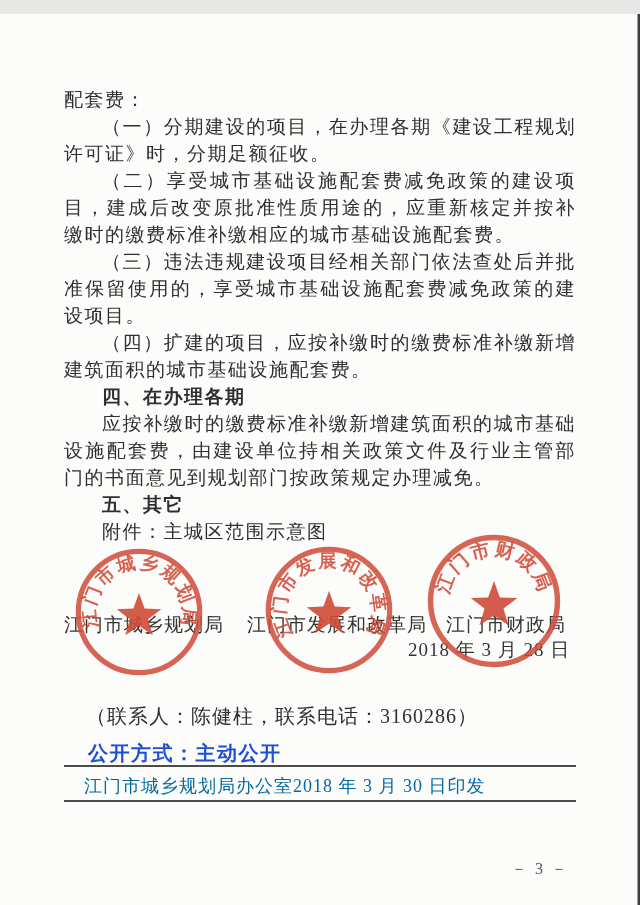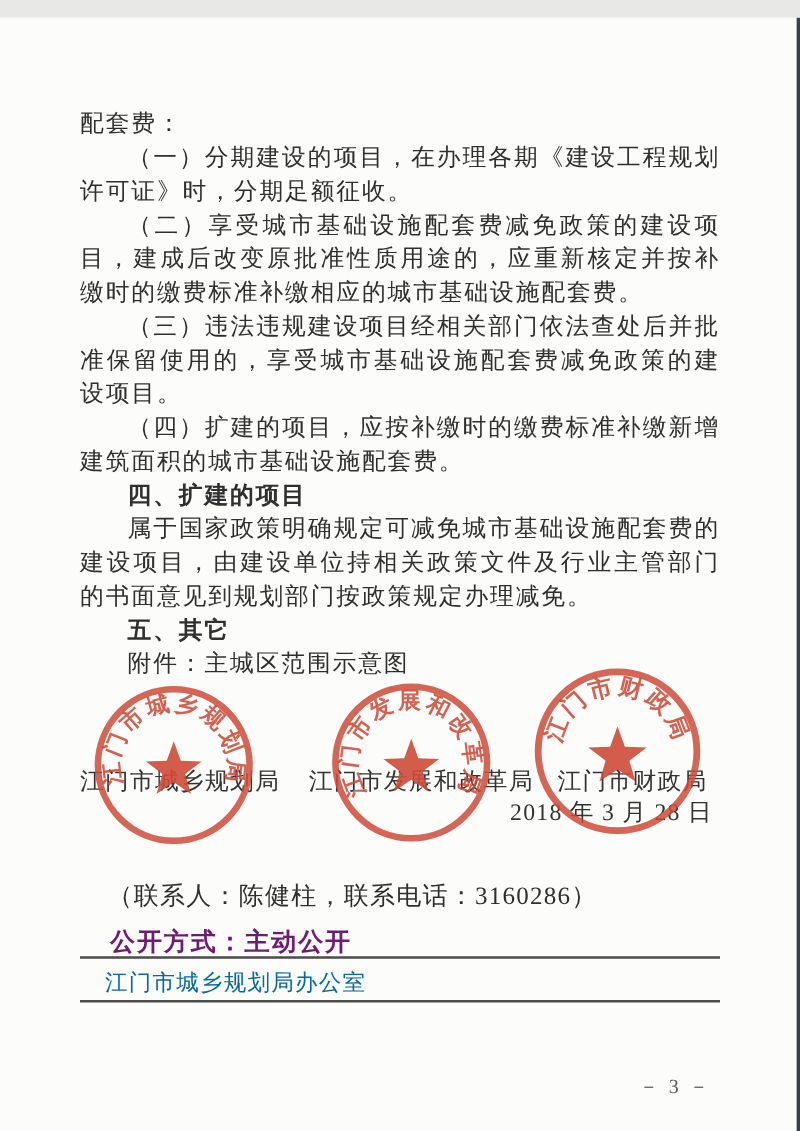--- a/index.html
+++ b/index.html
@@ -46,21 +46,21 @@
     font-size:19px;letter-spacing:1px;white-space:nowrap;color:#333;
   }
   .contact-line{
     position:absolute;top:689px;left:86px;
     font-size:20px;letter-spacing:1px;white-space:nowrap;
   }
   .disclosure-line{
     position:absolute;top:726px;left:88px;
     font-family:"Liberation Sans","DejaVu Sans",sans-serif;
     font-weight:bold;font-size:20px;letter-spacing:1.5px;white-space:nowrap;
-    color:#701a75;
+    color:#1d4ed8;
   }
   .rule{
     position:absolute;left:64px;width:512px;height:2px;background:#4c4c4c;
   }
   .rule-top{top:751px;}
   .rule-bottom{top:786px;}
   .footer-row{
     position:absolute;top:760px;left:64px;width:512px;height:24px;
     display:flex;align-items:center;
     font-size:18px;letter-spacing:1px;color:#0369a1;
@@ -79,22 +79,22 @@
 <div class="page">
 
   <div class="scan-edge"></div>
 
   <div class="body-text">
     <p class="noindent">配套费：</p>
     <p>（一）分期建设的项目，在办理各期《建设工程规划许可证》时，分期足额征收。</p>
     <p>（二）享受城市基础设施配套费减免政策的建设项目，建成后改变原批准性质用途的，应重新核定并按补缴时的缴费标准补缴相应的城市基础设施配套费。</p>
     <p>（三）违法违规建设项目经相关部门依法查处后并批准保留使用的，享受城市基础设施配套费减免政策的建设项目。</p>
     <p>（四）扩建的项目，应按补缴时的缴费标准补缴新增建筑面积的城市基础设施配套费。</p>
-    <p class="heading">四、扩建的项目</p>
-    <p>属于国家政策明确规定可减免城市基础设施配套费的建设项目，由建设单位持相关政策文件及行业主管部门的书面意见到规划部门按政策规定办理减免。</p>
+    <p class="heading">四、在办理各期</p>
+    <p>应按补缴时的缴费标准补缴新增建筑面积的城市基础设施配套费，由建设单位持相关政策文件及行业主管部门的书面意见到规划部门按政策规定办理减免。</p>
     <p class="heading">五、其它</p>
     <p>附件：主城区范围示意图</p>
   </div>
 
   <span class="agency-name" style="left:64px">江门市城乡规划局</span>
   <span class="agency-name" style="left:247px">江门市发展和改革局</span>
   <span class="agency-name" style="left:446px">江门市财政局</span>
   <span class="sign-date">2018 年 3 月 28 日</span>
 
   <div class="seal" style="left:74px;top:533px">
@@ -123,18 +123,19 @@
       <polygon points="75,53 81.5,71.1 100.7,71.7 85.5,83.4 90.9,101.8 75,91 59.1,101.8 64.5,83.4 49.3,71.7 68.5,71.1" fill="rgba(207,74,55,0.9)"></polygon>
     </svg>
   </div>
 
   <div class="contact-line">（联系人：陈健柱，联系电话：3160286）</div>
   <div class="disclosure-line">公开方式：主动公开</div>
 
   <div class="rule rule-top"></div>
   <div class="footer-row">
     <span class="issuer">江门市城乡规划局办公室</span>
+    <span class="print-date">2018 年 3 月 30 日印发</span>
   </div>
   <div class="rule rule-bottom"></div>
 
   <div class="page-number">－ 3 －</div>
 
 </div>
 
 </body></html>

